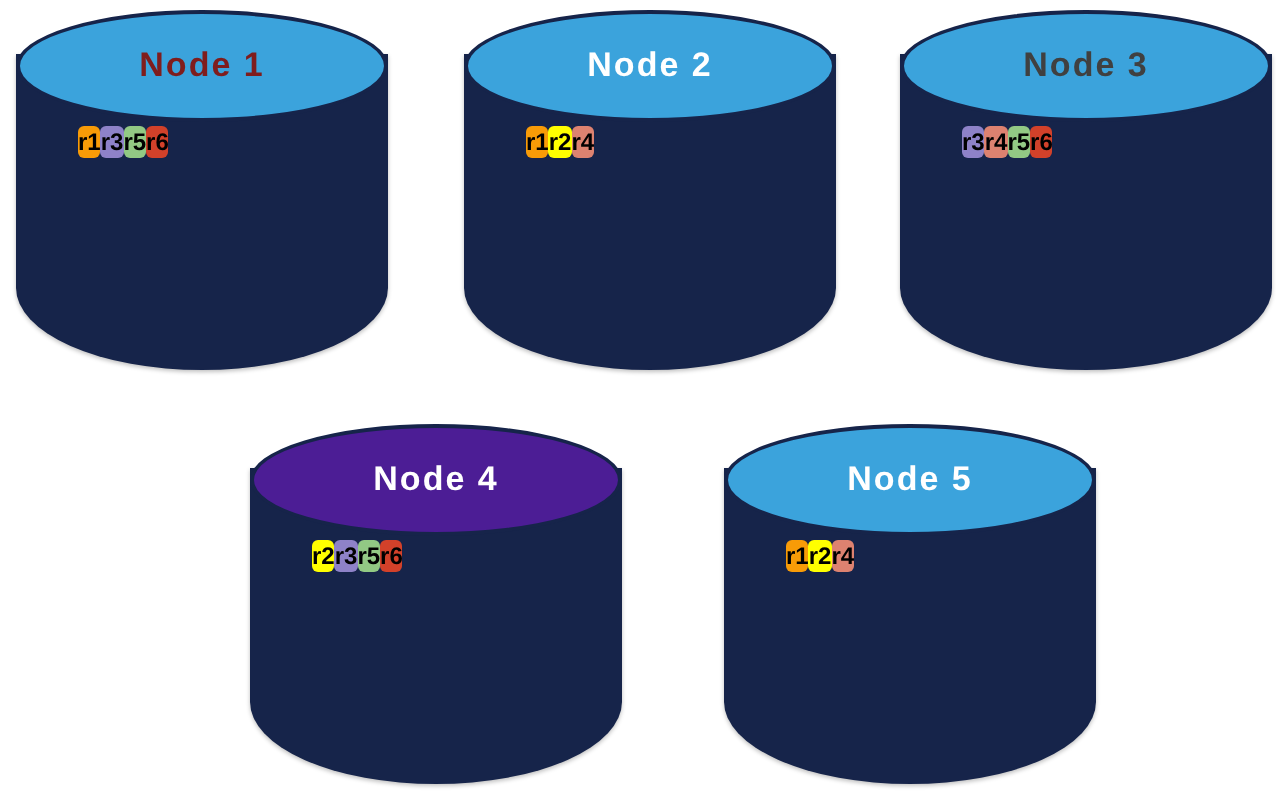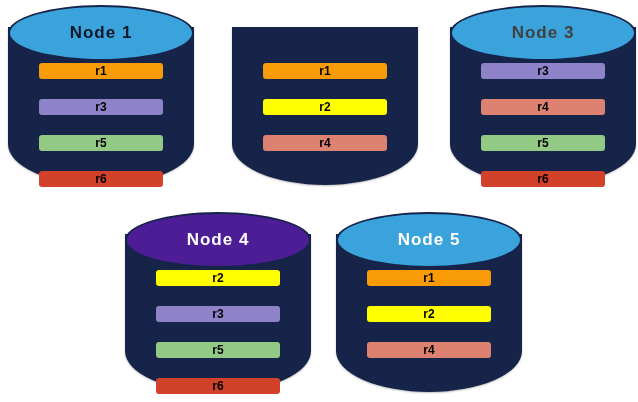--- a/index.html
+++ b/index.html
@@ -65,22 +65,22 @@
     margin-top: -2px;
     white-space: nowrap;
   }
 
   .bars {
     position: absolute;
     left: 31px;
     top: 58px;
     width: 124px;
     display: flex;
-    flex-direction: column;
-    gap: 20px;
+    flex-direction: row;
+    gap: 0;
   }
 
   .bar {
     height: 16px;
     border-radius: 3px;
     display: flex;
     align-items: center;
     justify-content: center;
     color: #000000;
     font-weight: bold;
@@ -89,31 +89,34 @@
     box-sizing: border-box;
   }
 </style>
 </head>
 <body>
 
 <div id="stage">
     <div class="node" style="left: 8px; top: 5px;">
       <div class="cyl-body" style="background: rgb(22, 36, 74);"></div>
       <div class="cyl-top" style="background: rgb(59, 163, 220); border-color: rgb(22, 36, 74);">
-        <div class="node-title" style="color: #0f172a;">Node  1</div>
+        <div class="node-title" style="color: #7f1d1d;">Node  1</div>
       </div>
       <div class="bars">
         <div class="bar" style="background: rgb(248, 155, 7); color: rgb(0, 0, 0);">r1</div>
         <div class="bar" style="background: rgb(142, 130, 200); color: rgb(0, 0, 0);">r3</div>
         <div class="bar" style="background: rgb(146, 201, 132); color: rgb(0, 0, 0);">r5</div>
         <div class="bar" style="background: rgb(210, 65, 42); color: rgb(0, 0, 0);">r6</div>
       </div>
     </div>
     <div class="node" style="left: 232px; top: 5px;">
       <div class="cyl-body" style="background: rgb(22, 36, 74);"></div>
+      <div class="cyl-top" style="background: rgb(59, 163, 220); border-color: rgb(22, 36, 74);">
+        <div class="node-title" style="color: rgb(255, 255, 255);">Node  2</div>
+      </div>
       <div class="bars">
         <div class="bar" style="background: rgb(248, 155, 7); color: rgb(0, 0, 0);">r1</div>
         <div class="bar" style="background: rgb(255, 255, 0); color: rgb(0, 0, 0);">r2</div>
         <div class="bar" style="background: rgb(221, 130, 112); color: rgb(0, 0, 0);">r4</div>
       </div>
     </div>
     <div class="node" style="left: 450px; top: 5px;">
       <div class="cyl-body" style="background: rgb(22, 36, 74);"></div>
       <div class="cyl-top" style="background: rgb(59, 163, 220); border-color: rgb(22, 36, 74);">
         <div class="node-title" style="color: #404040;">Node  3</div>
@@ -130,21 +133,21 @@
       <div class="cyl-top" style="background: #4c1d95; border-color: rgb(22, 36, 74);">
         <div class="node-title" style="color: rgb(255, 255, 255);">Node  4</div>
       </div>
       <div class="bars">
         <div class="bar" style="background: rgb(255, 255, 0); color: rgb(0, 0, 0);">r2</div>
         <div class="bar" style="background: rgb(142, 130, 200); color: rgb(0, 0, 0);">r3</div>
         <div class="bar" style="background: rgb(146, 201, 132); color: rgb(0, 0, 0);">r5</div>
         <div class="bar" style="background: rgb(210, 65, 42); color: rgb(0, 0, 0);">r6</div>
       </div>
     </div>
-    <div class="node" style="left: 336px; top: 212px; padding-left: 29px;">
+    <div class="node" style="left: 362px; top: 212px; padding-left: 29px;">
       <div class="cyl-body" style="background: rgb(22, 36, 74);"></div>
       <div class="cyl-top" style="background: rgb(59, 163, 220); border-color: rgb(22, 36, 74);">
         <div class="node-title" style="color: rgb(255, 255, 255);">Node  5</div>
       </div>
       <div class="bars">
         <div class="bar" style="background: rgb(248, 155, 7); color: rgb(0, 0, 0);">r1</div>
         <div class="bar" style="background: rgb(255, 255, 0); color: rgb(0, 0, 0);">r2</div>
         <div class="bar" style="background: rgb(221, 130, 112); color: rgb(0, 0, 0);">r4</div>
       </div>
     </div>

